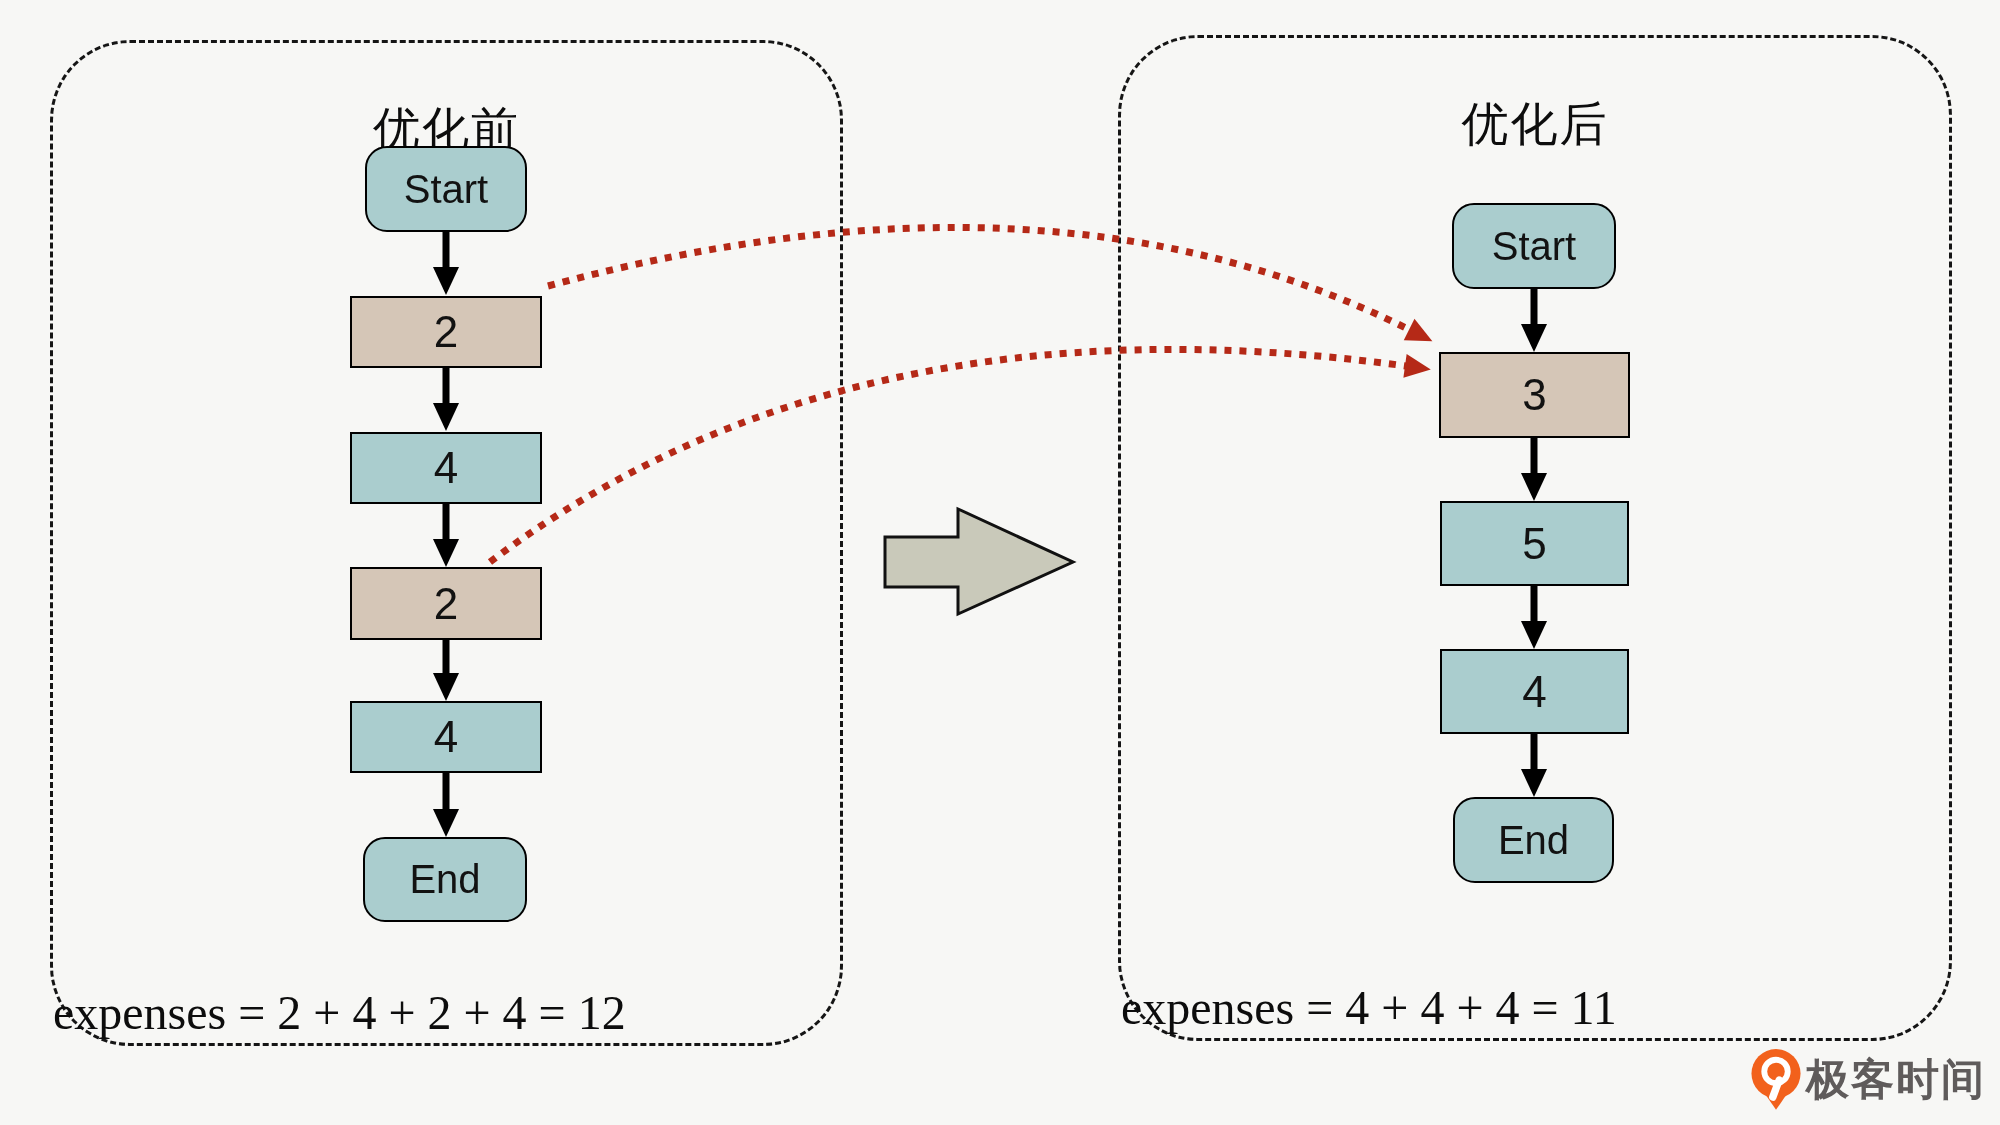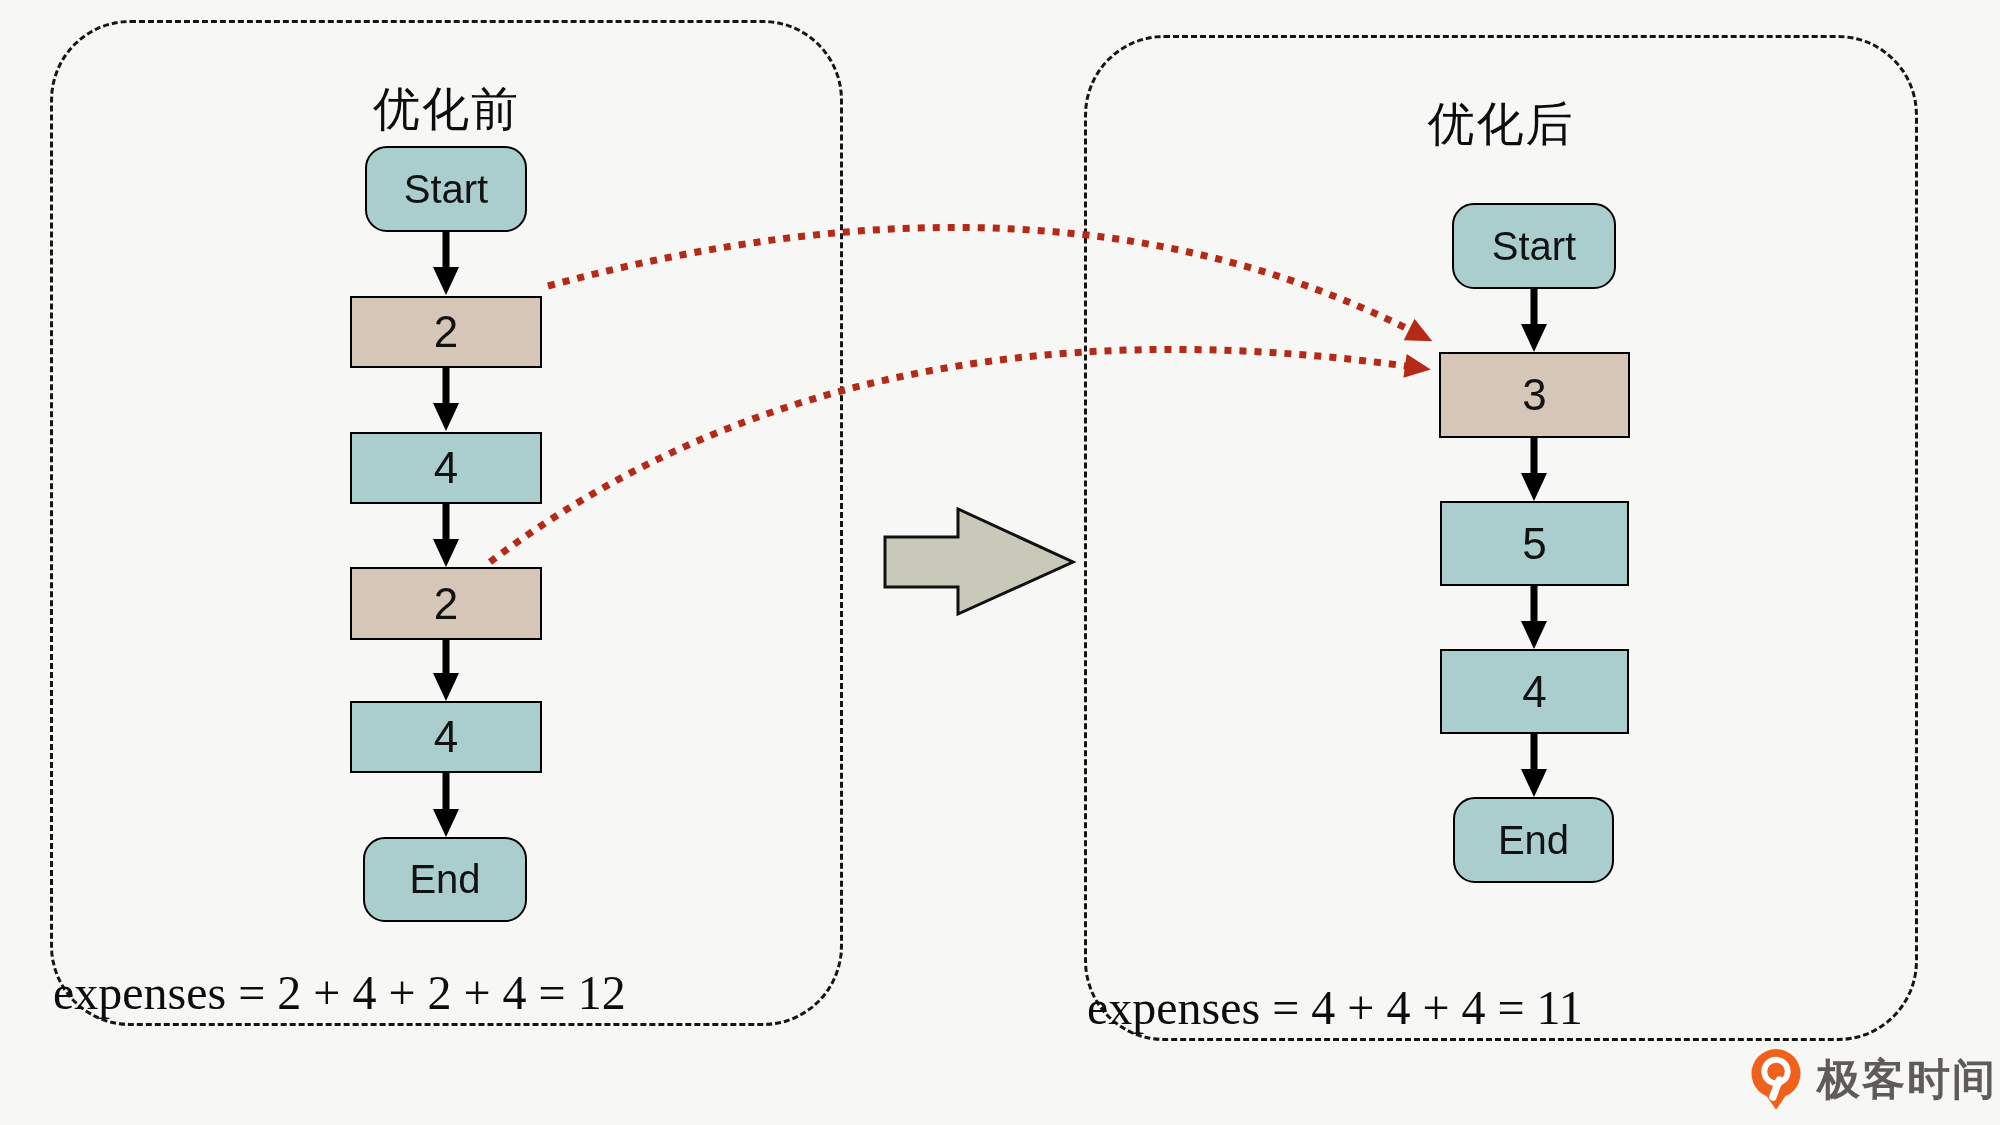--- a/index.html
+++ b/index.html
@@ -1,20 +1,20 @@
 <!DOCTYPE html>
 <html><head>
 <meta charset="utf-8">
 <style>
   html,body{margin:0;padding:0;background:#f7f7f5;}
   .stage{position:relative;width:2000px;height:1125px;background:#f7f7f5;overflow:hidden;
          font-family:"Liberation Sans",sans-serif;}
   .panel{position:absolute;border:3px dashed #151515;border-radius:80px;background:transparent;}
-  .panel-left{left:50px;top:20px;width:787px;height:1000px;}
-  .panel-right{left:1084px;top:35px;width:828px;height:1000px;}
+  .panel-left{left:50px;top:40px;width:787px;height:1000px;}
+  .panel-right{left:1118px;top:35px;width:828px;height:1000px;}
   .panel-title{position:absolute;width:100%;text-align:center;top:55px;font-size:47px;
                color:#0d0d0d;letter-spacing:2px;}
   .expenses{position:absolute;width:100%;text-align:left;top:942px;font-size:48px;color:#0d0d0d;
             font-family:"Liberation Serif",serif;}
   .node{position:absolute;box-sizing:border-box;border:2.5px solid #000;display:flex;
         align-items:center;justify-content:center;color:#121212;font-size:40px;}
   .num{font-size:44px;}
   .teal{background:#aacdce;}
   .tan{background:#d5c6b7;}
   .rounded{border-radius:22px;}
@@ -23,21 +23,21 @@
   .l4a{left:350px;top:432px;width:192px;height:72px;}
   .l2b{left:350px;top:567px;width:192px;height:73px;}
   .l4b{left:350px;top:701px;width:192px;height:72px;}
   .lend{left:363px;top:837px;width:164px;height:85px;}
   .rstart{left:1452px;top:203px;width:164px;height:86px;}
   .r3{left:1439px;top:352px;width:191px;height:86px;}
   .r5{left:1440px;top:501px;width:189px;height:85px;}
   .r4{left:1440px;top:649px;width:189px;height:85px;}
   .rend{left:1453px;top:797px;width:161px;height:86px;}
   .overlay{position:absolute;left:0;top:0;width:2000px;height:1125px;pointer-events:none;}
-  .logo{position:absolute;left:1750px;top:1048px;display:flex;align-items:center;gap:15px;}
+  .logo{position:absolute;left:1750px;top:1048px;display:flex;align-items:center;gap:4px;}
   .logo-text{font-size:43px;font-weight:700;color:#5f5b5b;letter-spacing:2px;}
 </style>
 </head>
 <body>
 
 <div class="stage">
 
   <div class="panel panel-left">
     <div class="panel-title">优化前</div>
     <div class="expenses">expenses = 2 + 4 + 2 + 4 = 12</div>

